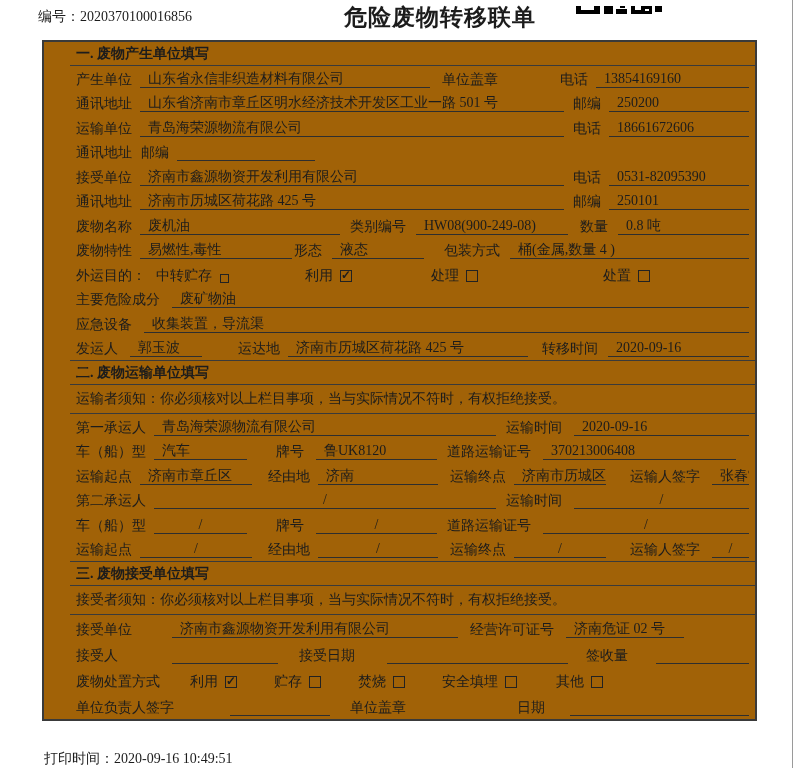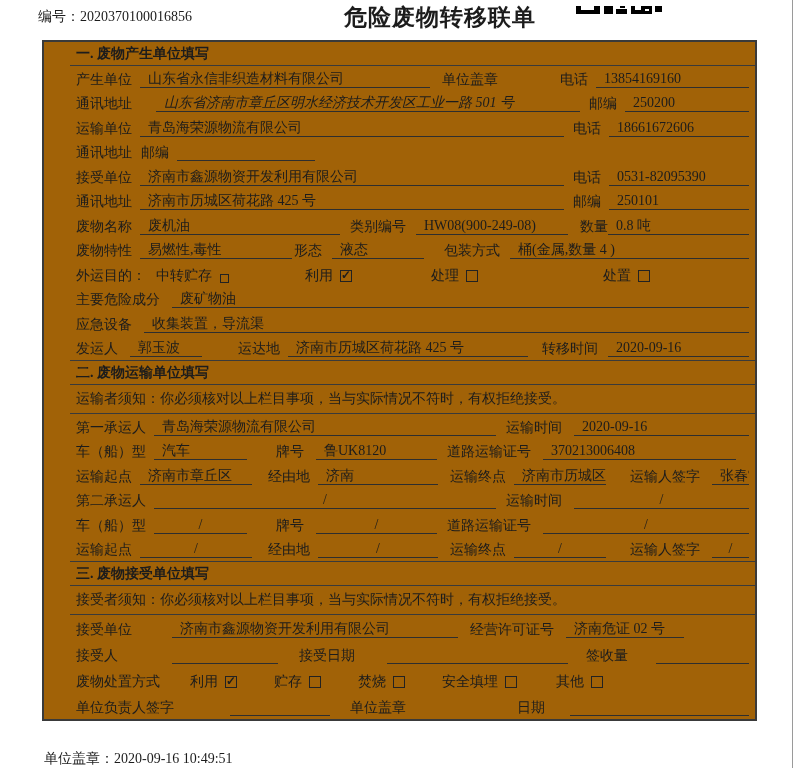--- a/index.html
+++ b/index.html
@@ -72,21 +72,21 @@
       <div class="sec-header">一. 废物产生单位填写</div>
       <div class="row" style="height: 24.5px;">
         <span class="lab">产生单位</span>
         <span class="val" style="width: 290px; margin-left: 8px;">山东省永信非织造材料有限公司</span>
         <span class="lab" style="margin-left: 12px;">单位盖章</span>
         <span class="lab" style="margin-left: 62px;">电话</span>
         <span class="val fx" style="margin-left: 8px;">13854169160</span>
       </div>
       <div class="row" style="height: 24.5px;">
         <span class="lab">通讯地址</span>
-        <span class="val" style="width: 424px; margin-left: 24px; font-style: italic;">山东省济南市章丘区明水经济技术开发区工业一路 501 号</span>
+        <span class="val" style="width: 424px; margin-left: 8px;">山东省济南市章丘区明水经济技术开发区工业一路 501 号</span>
         <span class="lab" style="margin-left: 9px;">邮编</span>
         <span class="val fx" style="margin-left: 8px;">250200</span>
       </div>
       <div class="row" style="height: 24.5px;">
         <span class="lab">运输单位</span>
         <span class="val" style="width: 424px; margin-left: 8px;">青岛海荣源物流有限公司</span>
         <span class="lab" style="margin-left: 9px;">电话</span>
         <span class="val fx" style="margin-left: 8px;">18661672606</span>
       </div>
       <div class="row" style="height: 24.5px;">
@@ -105,21 +105,21 @@
         <span class="val" style="width: 424px; margin-left: 8px;">济南市历城区荷花路 425 号</span>
         <span class="lab" style="margin-left: 9px;">邮编</span>
         <span class="val fx" style="margin-left: 8px;">250101</span>
       </div>
       <div class="row" style="height: 24.5px;">
         <span class="lab">废物名称</span>
         <span class="val" style="width: 200px; margin-left: 8px;">废机油</span>
         <span class="lab" style="margin-left: 10px;">类别编号</span>
         <span class="val" style="width: 152px; margin-left: 10px;">HW08(900-249-08)</span>
         <span class="lab" style="margin-left: 12px;">数量</span>
-        <span class="val fx" style="margin-left: 0;">0.8 吨</span>
+        <span class="val fx" style="margin-left: 10px;">0.8 吨</span>
       </div>
       <div class="row" style="height: 24.5px;">
         <span class="lab">废物特性</span>
         <span class="val" style="width: 152px; margin-left: 8px;">易燃性,毒性</span>
         <span class="lab" style="margin-left: 2px;">形态</span>
         <span class="val" style="width: 92px; margin-left: 10px;">液态</span>
         <span class="lab" style="margin-left: 20px;">包装方式</span>
         <span class="val fx" style="margin-left: 10px;">桶(金属,数量 4 )</span>
       </div>
       <div class="row" style="height: 24.5px;">
@@ -236,16 +236,16 @@
         <span class="lab">单位负责人签字</span>
         <span class="val" style="width: 100px; margin-left: 56px;"></span>
         <span class="lab" style="margin-left: 20px;">单位盖章</span>
         <span class="lab" style="margin-left: 111px;">日期</span>
         <span class="val fx" style="margin-left: 25px;"></span>
       </div>
     </div>
   </div>
 
 <div class="print-line">
-  <span>单位盖章：</span><span>2020-09-16 10:49:51</span>
+  <span>打印时间：</span><span>2020-09-16 10:49:51</span>
 </div>
 
 <div class="page-edge"></div>
 
 </body></html>

